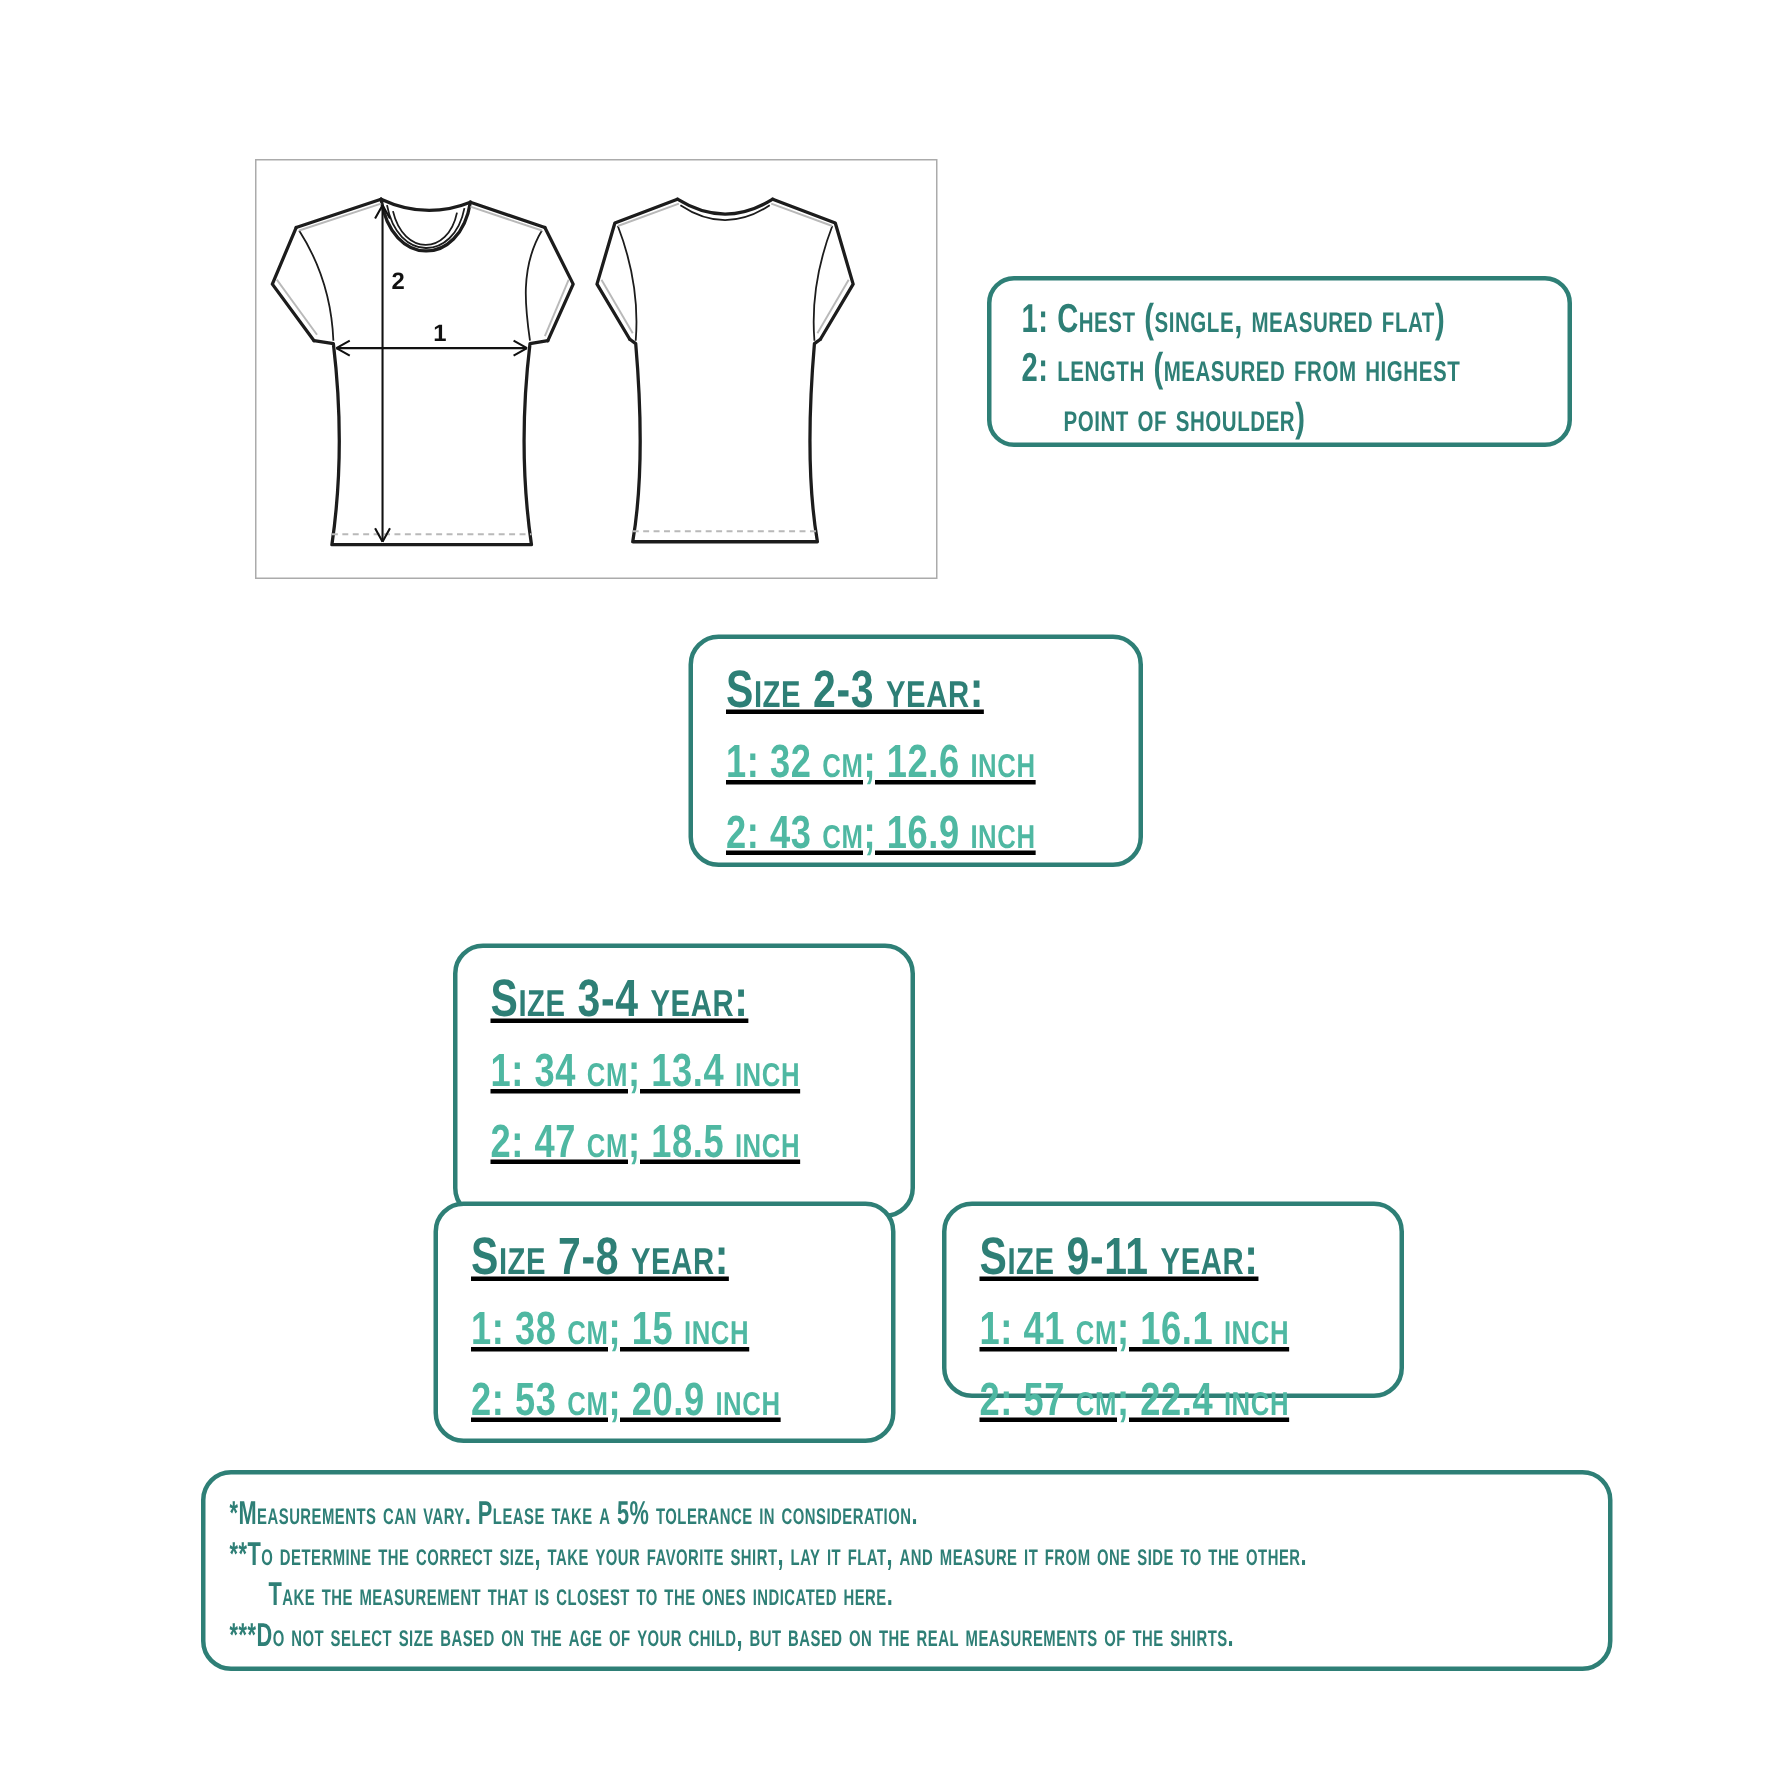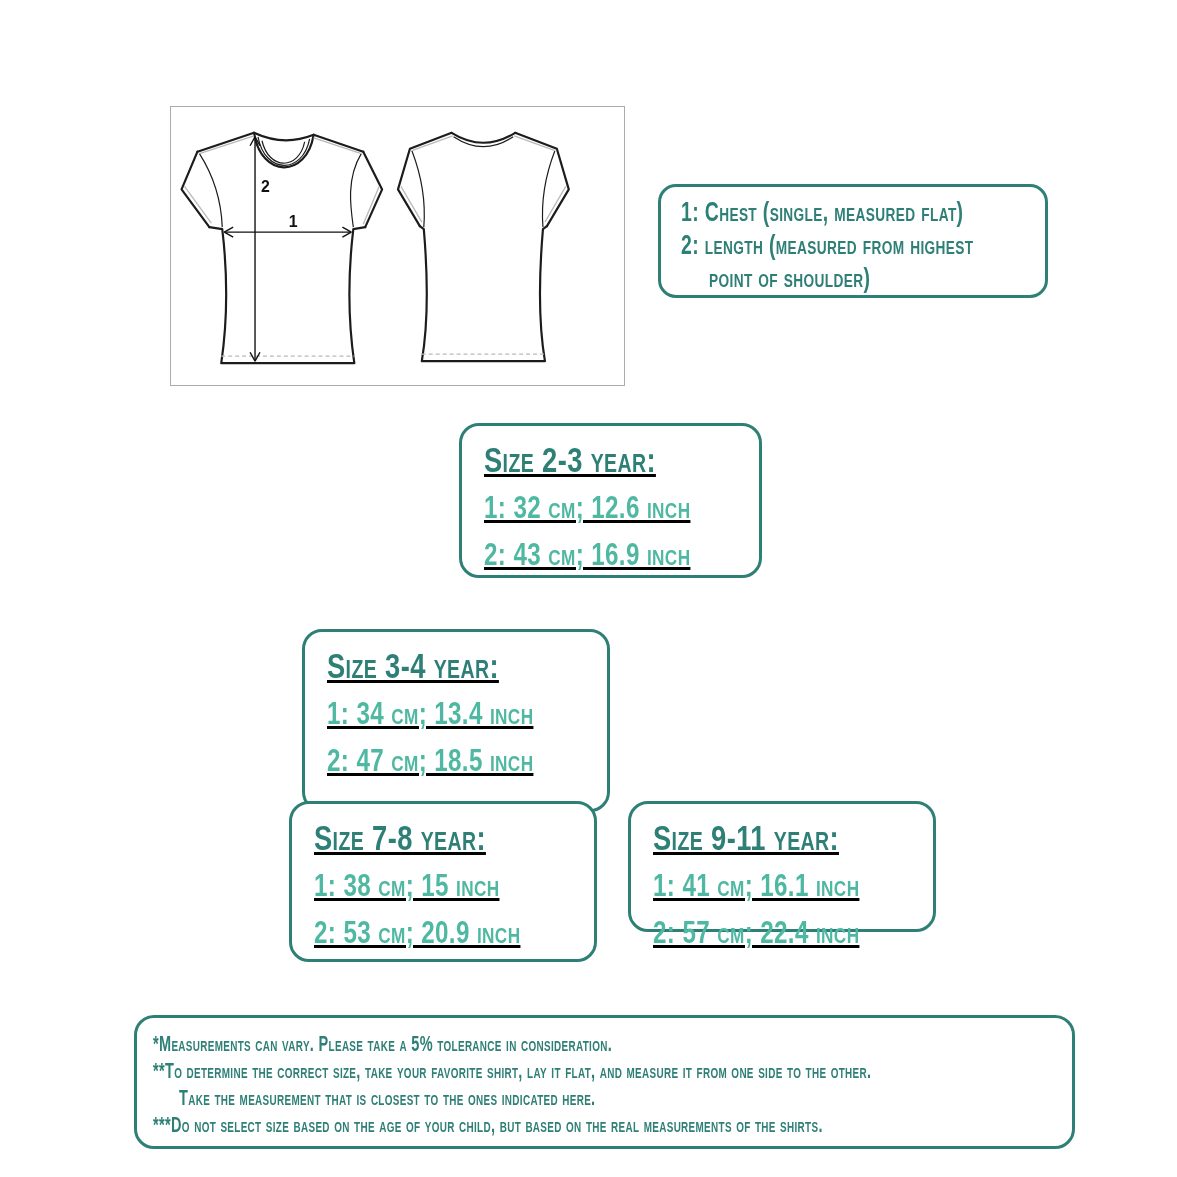--- a/index.html
+++ b/index.html
@@ -42,21 +42,21 @@
     transform:scaleX(.78);
   }
   
   .legend{padding:9px 0 0 20px;}
   .legend-line{
     color:var(--dk);font-size:27px;line-height:33px;
     transform:scaleX(.72);
   }
   .legend-line.indent{margin-left:28px;}
   
-  .notes{padding:12px 0 0 16px;margin-top:35px;}
+  .notes{padding:12px 0 0 16px;}
   .note-line{
     color:var(--dk);font-size:22px;line-height:27px;
     transform:scaleX(.66);
   }
   .note-line.indent{margin-left:26px;}
   svg text{
     font-family:"Liberation Sans",sans-serif;
     font-weight:bold;fill:#111;
   }
 </style>

